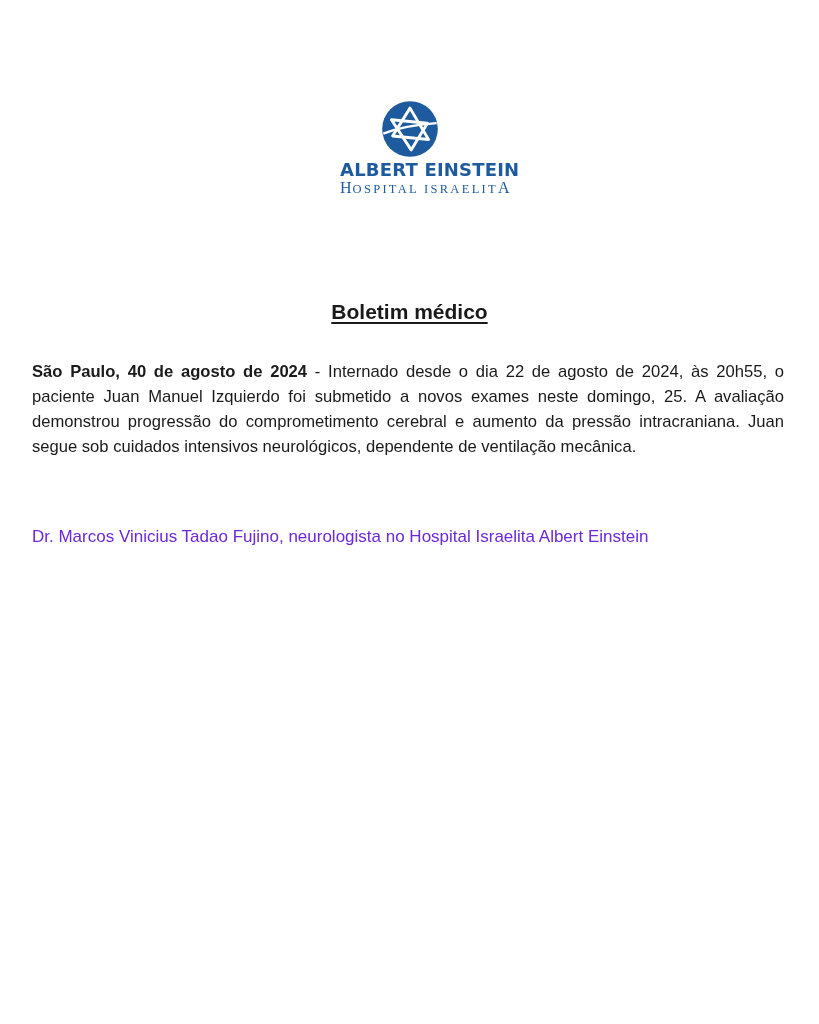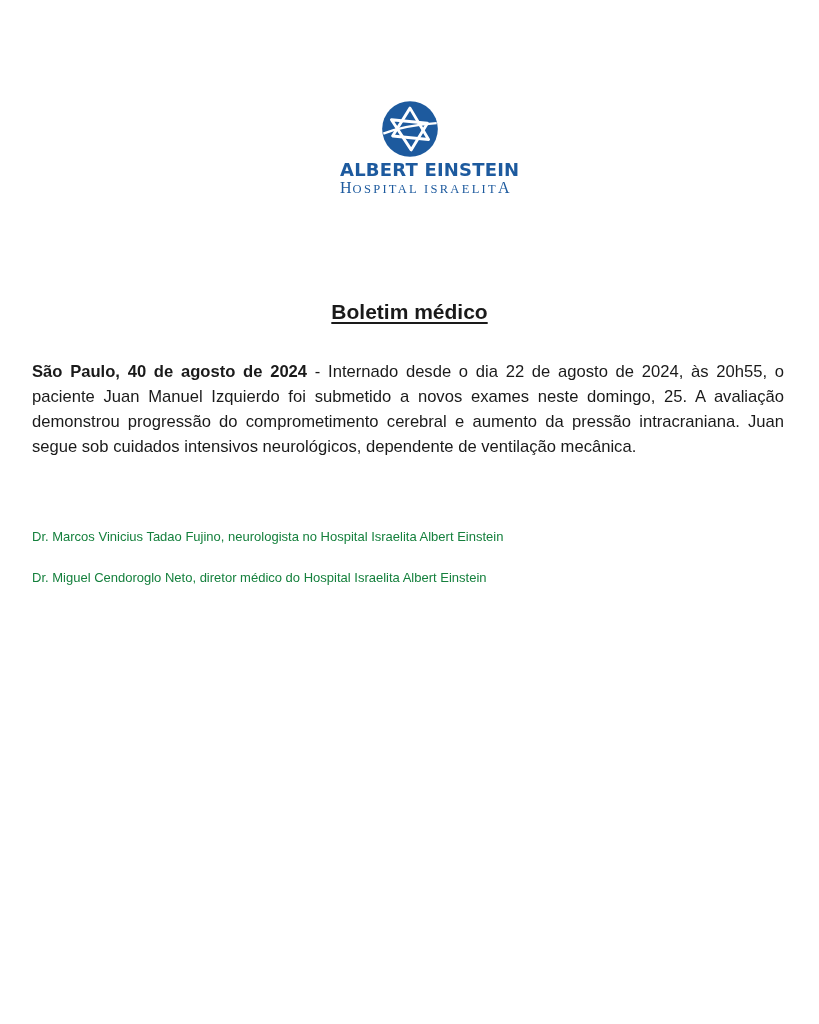--- a/index.html
+++ b/index.html
@@ -83,24 +83,24 @@
     .body-text b {
       font-weight: bold;
     }
     .signatures {
       position: absolute;
       left: 32px;
       top: 527px;
       width: 760px;
     }
     .signature {
-      font-size: 13px;
+      font-size: 17px;
       line-height: 20px;
       height: 41px;
-      color: #15803d;
+      color: #6d28d9;
       white-space: nowrap;
     }
   </style>
 </head>
 <body>
 
 <div class="logo">
   <svg class="logo-symbol" viewBox="0 0 100 100">
     <circle cx="50" cy="50" r="48" fill="#1d5a9e"></circle>
 
@@ -114,14 +114,13 @@
   <div class="logo-name">ALBERT EINSTEIN</div>
   <div class="logo-sub"><span class="big">H</span><span>OSPITAL ISRAELIT</span><span class="big">A</span></div>
 </div>
 
 <div class="title">Boletim médico</div>
 
 <div class="body-text"><b>São Paulo, 40 de agosto de 2024</b><span> - Internado desde o dia 22 de agosto de 2024, às 20h55, o paciente Juan Manuel Izquierdo foi submetido a novos exames neste domingo, 25. A avaliação demonstrou progressão do comprometimento cerebral e aumento da pressão intracraniana. Juan segue sob cuidados intensivos neurológicos, dependente de ventilação mecânica.</span></div>
 
 <div class="signatures">
   <div class="signature">Dr. Marcos Vinicius Tadao Fujino, neurologista no Hospital Israelita Albert Einstein</div>
-  <div class="signature">Dr. Miguel Cendoroglo Neto, diretor médico do Hospital Israelita Albert Einstein</div>
 </div>
 
 </body></html>

